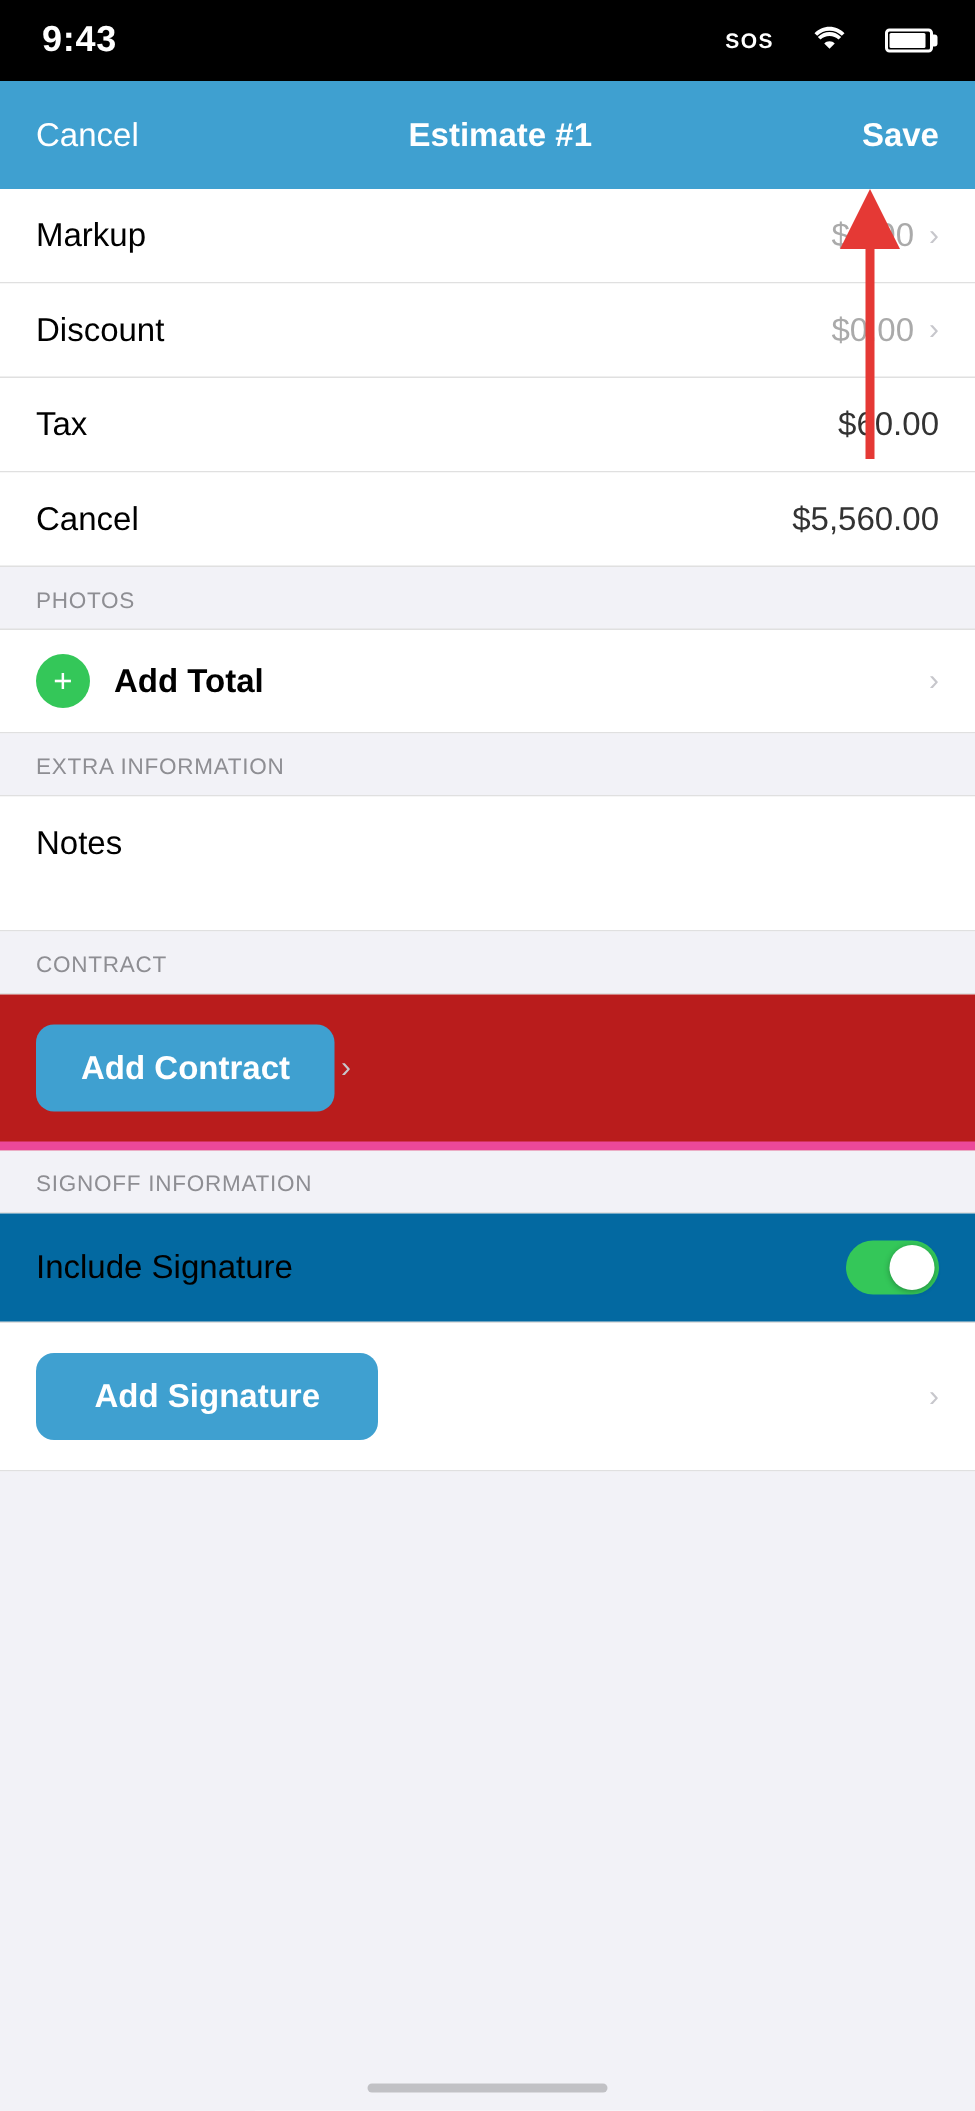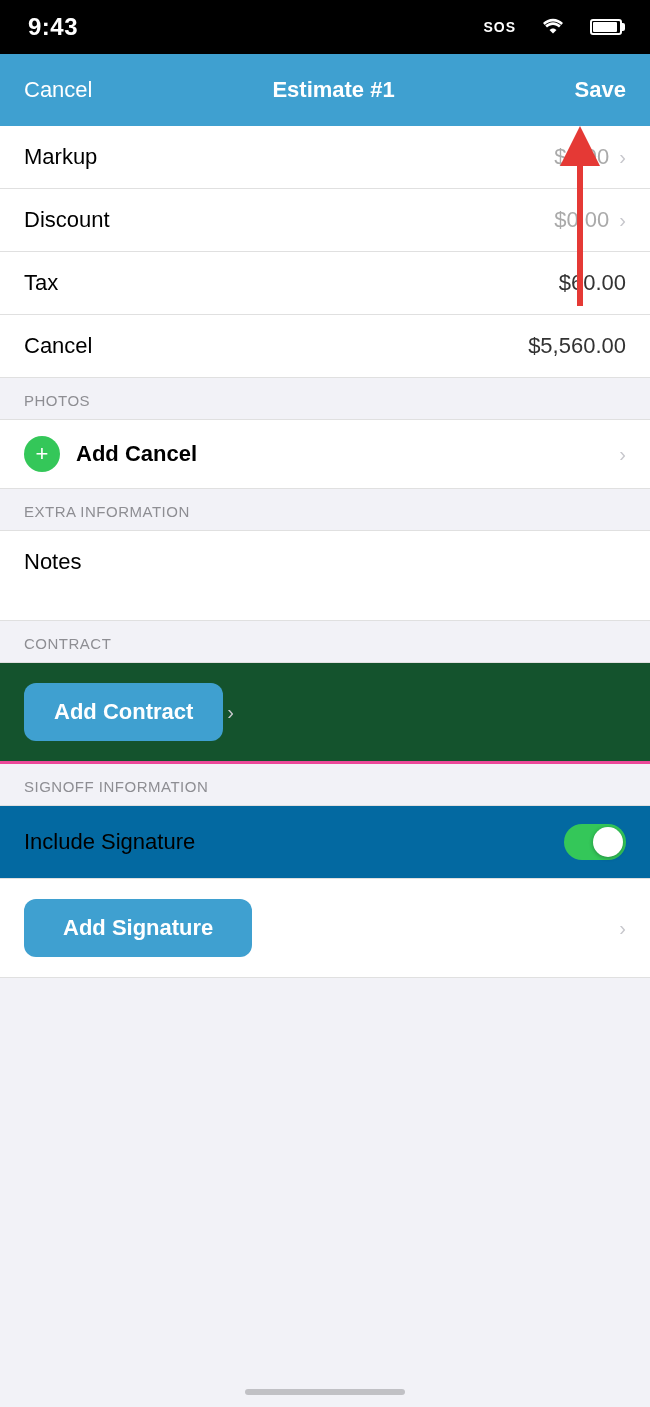--- a/index.html
+++ b/index.html
@@ -187,22 +187,22 @@
     .notes-placeholder {
       font-size: 22px;
       color: #000000;
     }
 
     
     .contract-row {
       display: flex;
       align-items: center;
       padding: 20px 24px;
-      background: #14532d;
-      border-bottom: 3px solid #ec4899;
+      background: #b91c1c;
+      border-bottom: 6px solid #ec4899;
       min-height: 80px;
     }
     .add-contract-btn {
       background: #3fa0d0;
       color: #fff;
       border: none;
       border-radius: 12px;
       padding: 16px 30px;
       font-size: 22px;
       font-weight: 600;
@@ -356,21 +356,21 @@
 
   <div class="section-header">
     <span>PHOTOS</span>
   </div>
 
   <div class="add-photo-row">
     <div class="add-photo-left">
       <div class="green-plus">
         <span>+</span>
       </div>
-      <span class="add-photo-label">Add Cancel</span>
+      <span class="add-photo-label">Add Total</span>
     </div>
     <span class="chevron">›</span>
   </div>
 
   <div class="section-header">
     <span>EXTRA INFORMATION</span>
   </div>
 
   <div class="notes-area">
     <span class="notes-placeholder">Notes</span>

